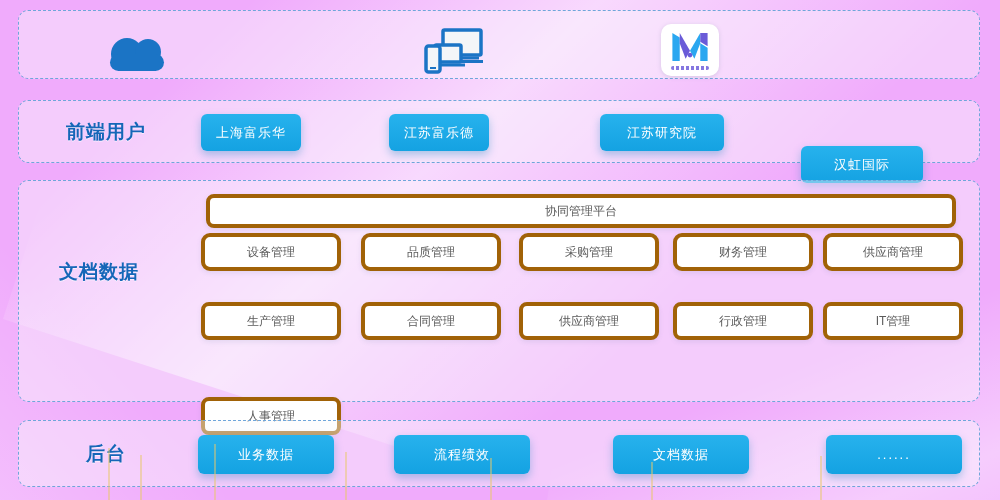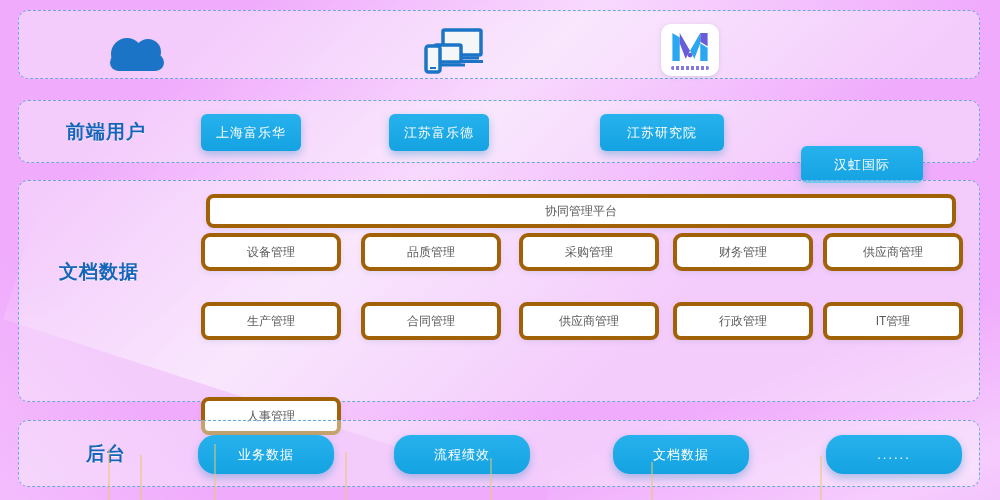--- a/index.html
+++ b/index.html
@@ -44,21 +44,21 @@
 
   .btn {
     position:absolute; height:37px; border-radius:6px;
     background:linear-gradient(180deg,#27b2ed 0%,#14a2e2 100%);
     color:#ffffff; font-size:13px; letter-spacing:1px;
     display:flex; align-items:center; justify-content:center;
     box-shadow:0 4px 8px rgba(21,130,190,0.35);
     white-space:nowrap;
   }
   .btn-fe { top:13px; width:100px; }
-  .btn-be { top:14px; width:136px; height:39px;border-radius:17px; }
+  .btn-be { top:14px; width:136px; height:39px; }
 
   .wbox {
     position:absolute; background:#ffffff;
     border:4px solid #a16207; border-radius:8px;
     color:#5a5a5a; font-size:12px;
     display:flex; align-items:center; justify-content:center;
     box-shadow:0 2px 5px rgba(70,110,150,0.12);
     white-space:nowrap;
   }
   #platform-box { left:187px; top:13px; width:750px; height:34px; }

